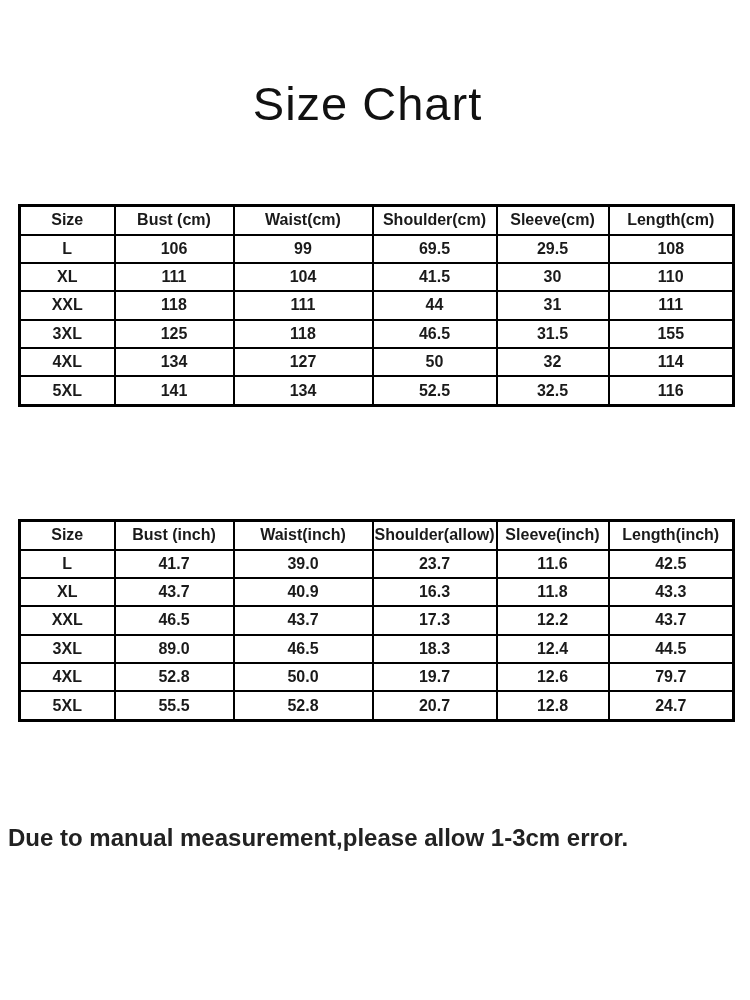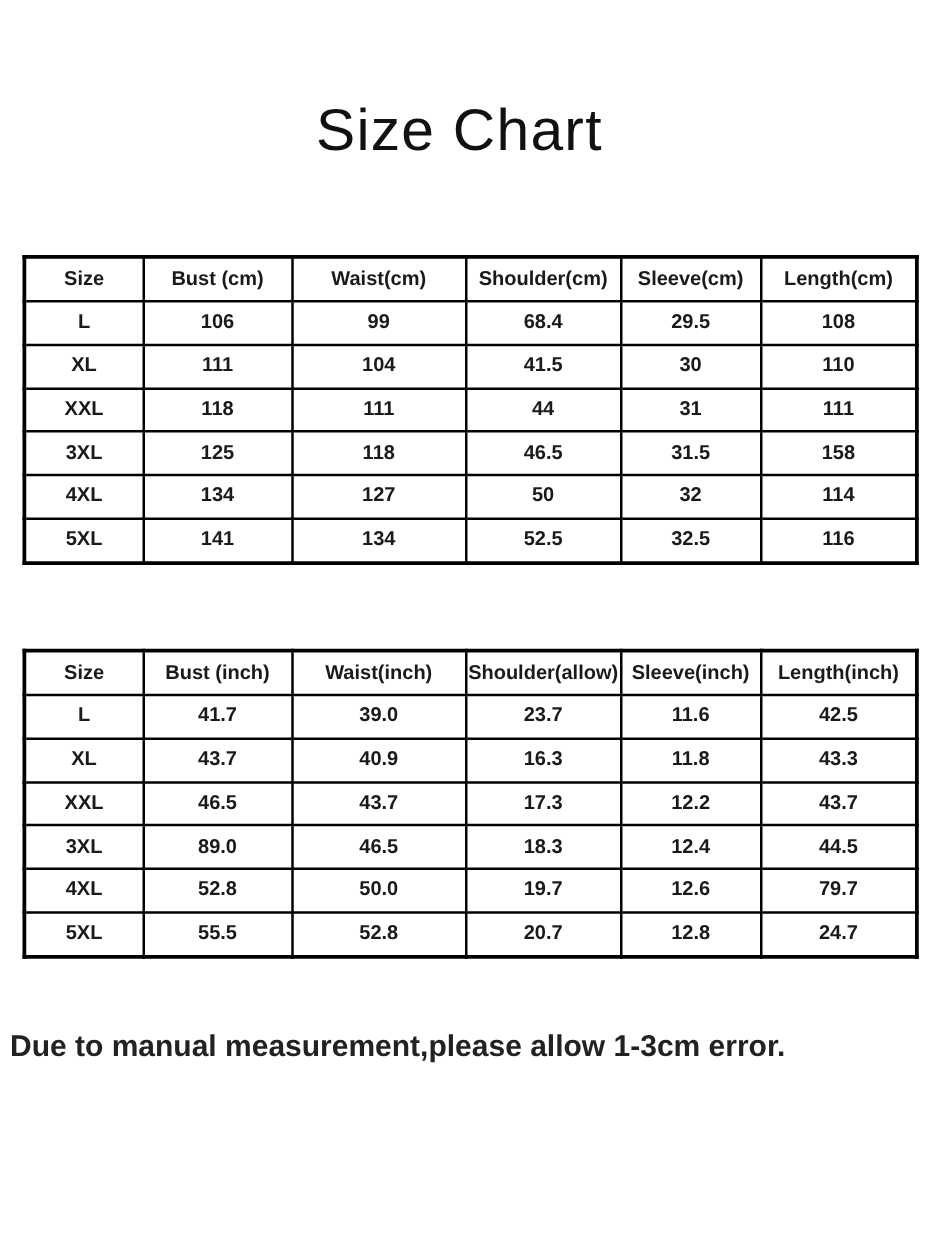--- a/index.html
+++ b/index.html
@@ -22,21 +22,21 @@
     font-size: 47px;
     font-weight: 400;
     letter-spacing: 1px;
     color: #111111;
     margin-left: 21px;
   }
   table.size-table {
     position: absolute;
     left: 18px;
     width: 714px;
-    height: 248px;
+    height: 203px;
     border-collapse: collapse;
     table-layout: fixed;
     border: 3px solid #000000;
   }
   #table-cm   { top: 204px; }
   #table-inch { top: 519px; }
   .size-table th,
   .size-table td {
     border: 2px solid #000000;
     font-family: "Liberation Sans", sans-serif;
@@ -86,21 +86,21 @@
         <th>Bust (cm)</th>
         <th>Waist(cm)</th>
         <th>Shoulder(cm)</th>
         <th>Sleeve(cm)</th>
         <th>Length(cm)</th>
       </tr>
       <tr>
         <td>L</td>
         <td>106</td>
         <td>99</td>
-        <td>68.4</td>
+        <td>69.5</td>
         <td>29.5</td>
         <td>108</td>
       </tr>
       <tr>
         <td>XL</td>
         <td>111</td>
         <td>104</td>
         <td>41.5</td>
         <td>30</td>
         <td>110</td>
@@ -112,21 +112,21 @@
         <td>44</td>
         <td>31</td>
         <td>111</td>
       </tr>
       <tr>
         <td>3XL</td>
         <td>125</td>
         <td>118</td>
         <td>46.5</td>
         <td>31.5</td>
-        <td>158</td>
+        <td>155</td>
       </tr>
       <tr>
         <td>4XL</td>
         <td>134</td>
         <td>127</td>
         <td>50</td>
         <td>32</td>
         <td>114</td>
       </tr>
       <tr>

